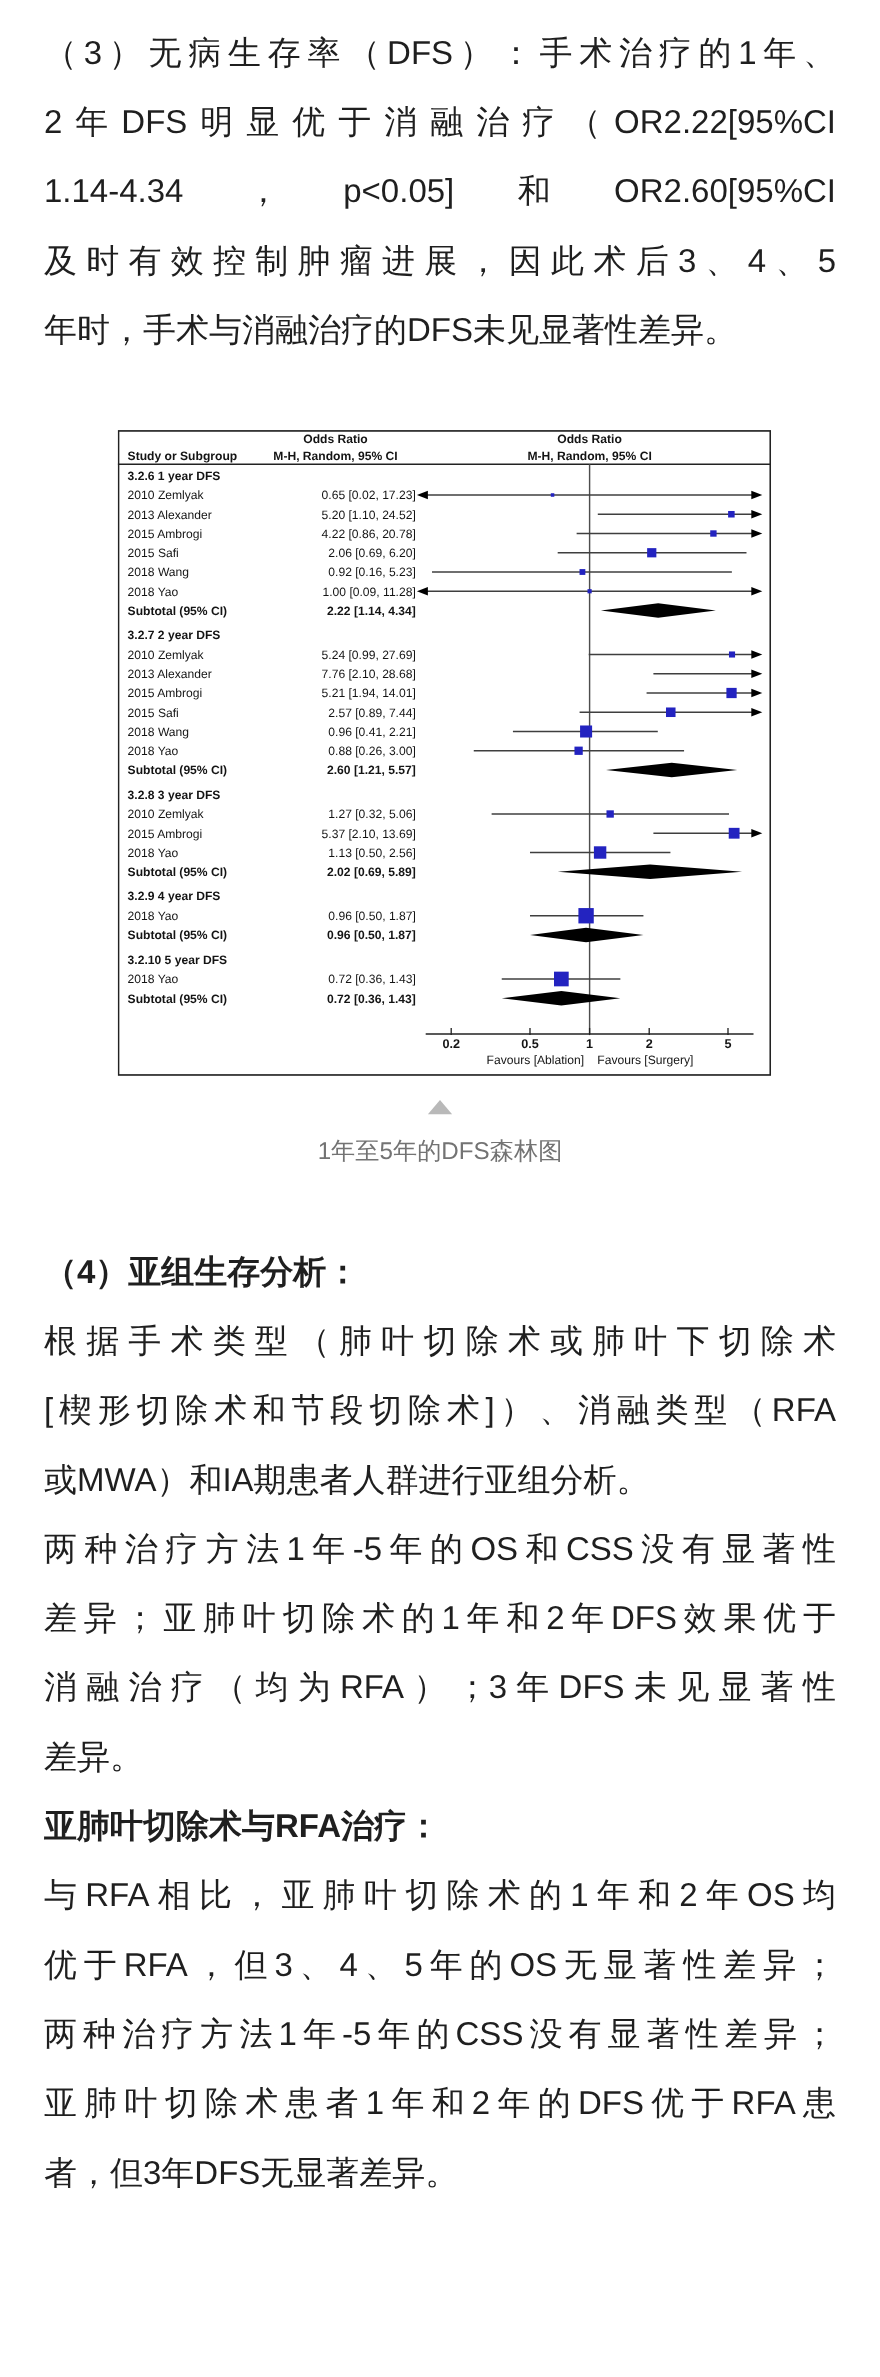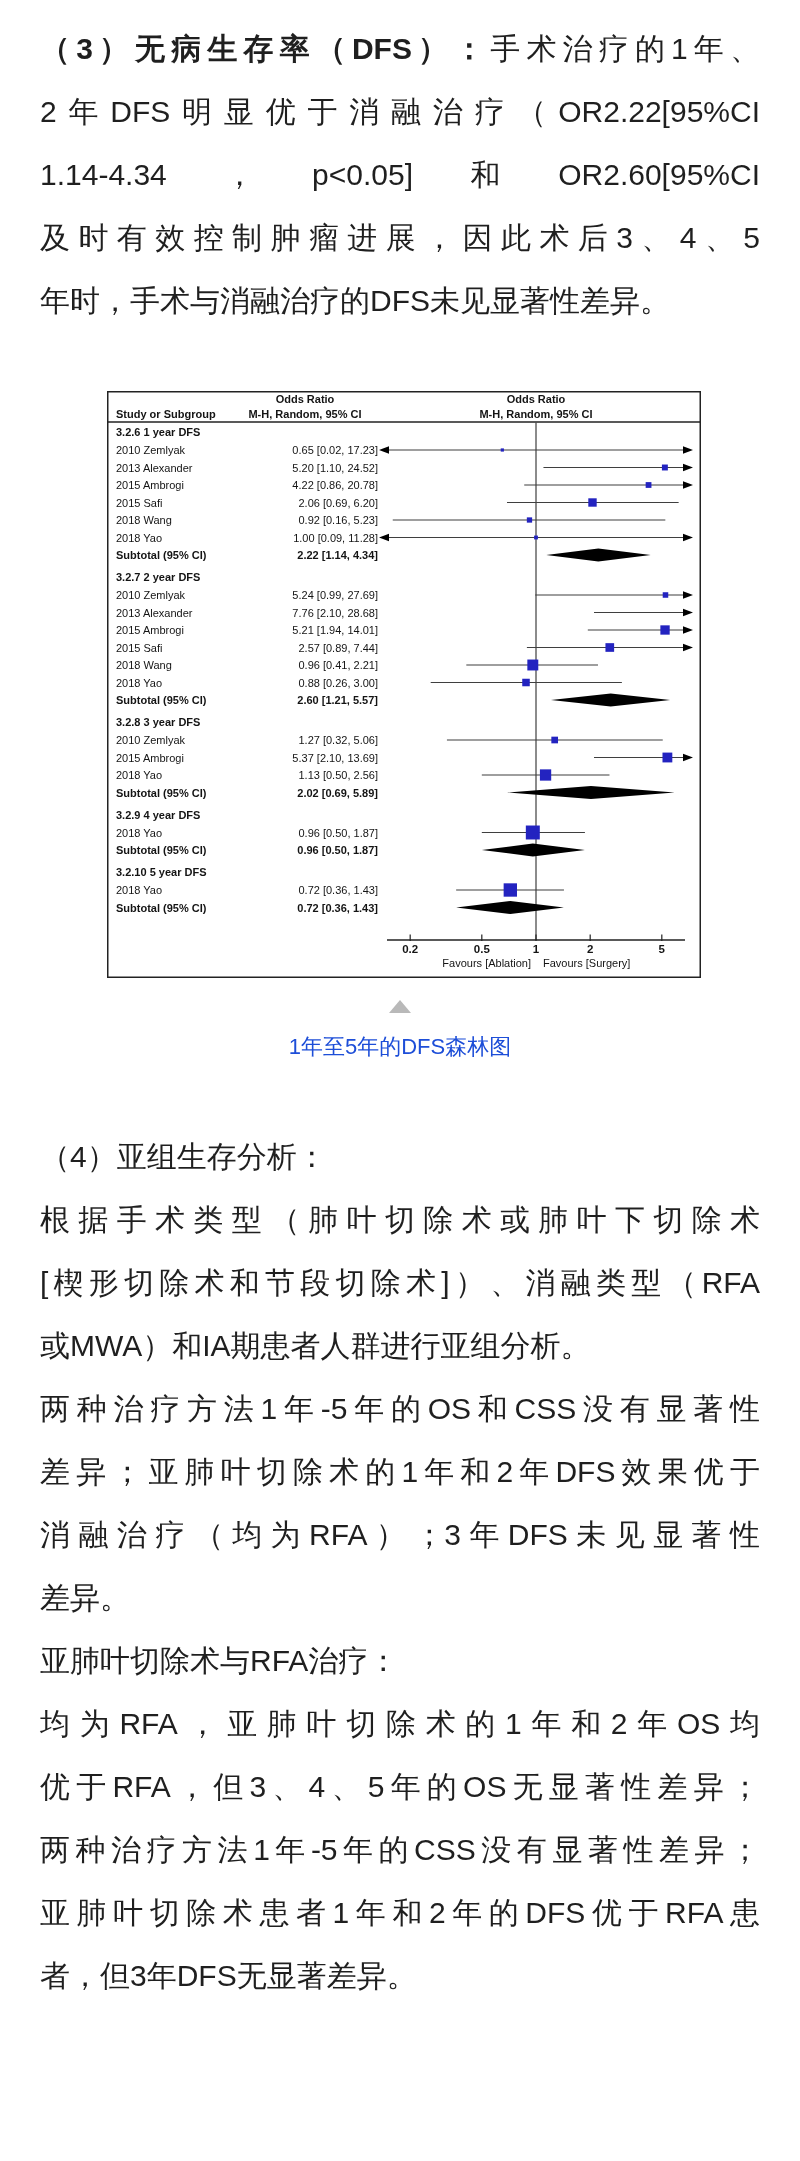--- a/index.html
+++ b/index.html
@@ -14,43 +14,43 @@
     font-size:30px;
     line-height:63px;
     white-space:nowrap;
     text-align:left;
   }
   .line.j{
     white-space:normal;
     text-align:justify;
     text-align-last:justify;
   }
-  .b{font-weight:bold;}
-  .heading{font-weight:normal;}
+  .b{font-weight:normal;}
+  .heading{font-weight:bold;}
   .h4-heading{margin-top:63px;}
   
   .forest-figure{
     margin:59px 0 0 67px;
     width:594px;height:588px;
     padding:0;
   }
   svg text{font-family:"Liberation Sans",sans-serif;}
   
   .triangle{
     width:0;height:0;
     border-left:11px solid transparent;
     border-right:11px solid transparent;
     border-bottom:13px solid #b9b9b9;
     margin:21px auto 0 auto;
   }
   .fig-caption{
     margin-top:19px;
     font-size:22px;
     line-height:30px;
-    color:#1d4ed8;
+    color:#737373;
     text-align:center;
   }
 </style>
 </head>
 <body>
 
 <div class="content">
 
   <div class="line j"><span class="b">（3）无病生存率（DFS）：</span><span>手术治疗的1年、</span></div>
   <div class="line j">2年DFS明显优于消融治疗（OR2.22[95%CI</div>
@@ -189,19 +189,19 @@
   <div class="line j">根据手术类型（肺叶切除术或肺叶下切除术</div>
   <div class="line j">[楔形切除术和节段切除术]）、消融类型（RFA</div>
   <div class="line">或MWA）和IA期患者人群进行亚组分析。</div>
 
   <div class="line j">两种治疗方法1年-5年的OS和CSS没有显著性</div>
   <div class="line j">差异；亚肺叶切除术的1年和2年DFS效果优于</div>
   <div class="line j">消融治疗（均为RFA）；3年DFS未见显著性</div>
   <div class="line">差异。</div>
 
   <div class="line heading">亚肺叶切除术与RFA治疗：</div>
-  <div class="line j">均为RFA，亚肺叶切除术的1年和2年OS均</div>
+  <div class="line j">与RFA相比，亚肺叶切除术的1年和2年OS均</div>
   <div class="line j">优于RFA，但3、4、5年的OS无显著性差异；</div>
   <div class="line j">两种治疗方法1年-5年的CSS没有显著性差异；</div>
   <div class="line j">亚肺叶切除术患者1年和2年的DFS优于RFA患</div>
   <div class="line">者，但3年DFS无显著差异。</div>
 
 </div>
 
 </body></html>

